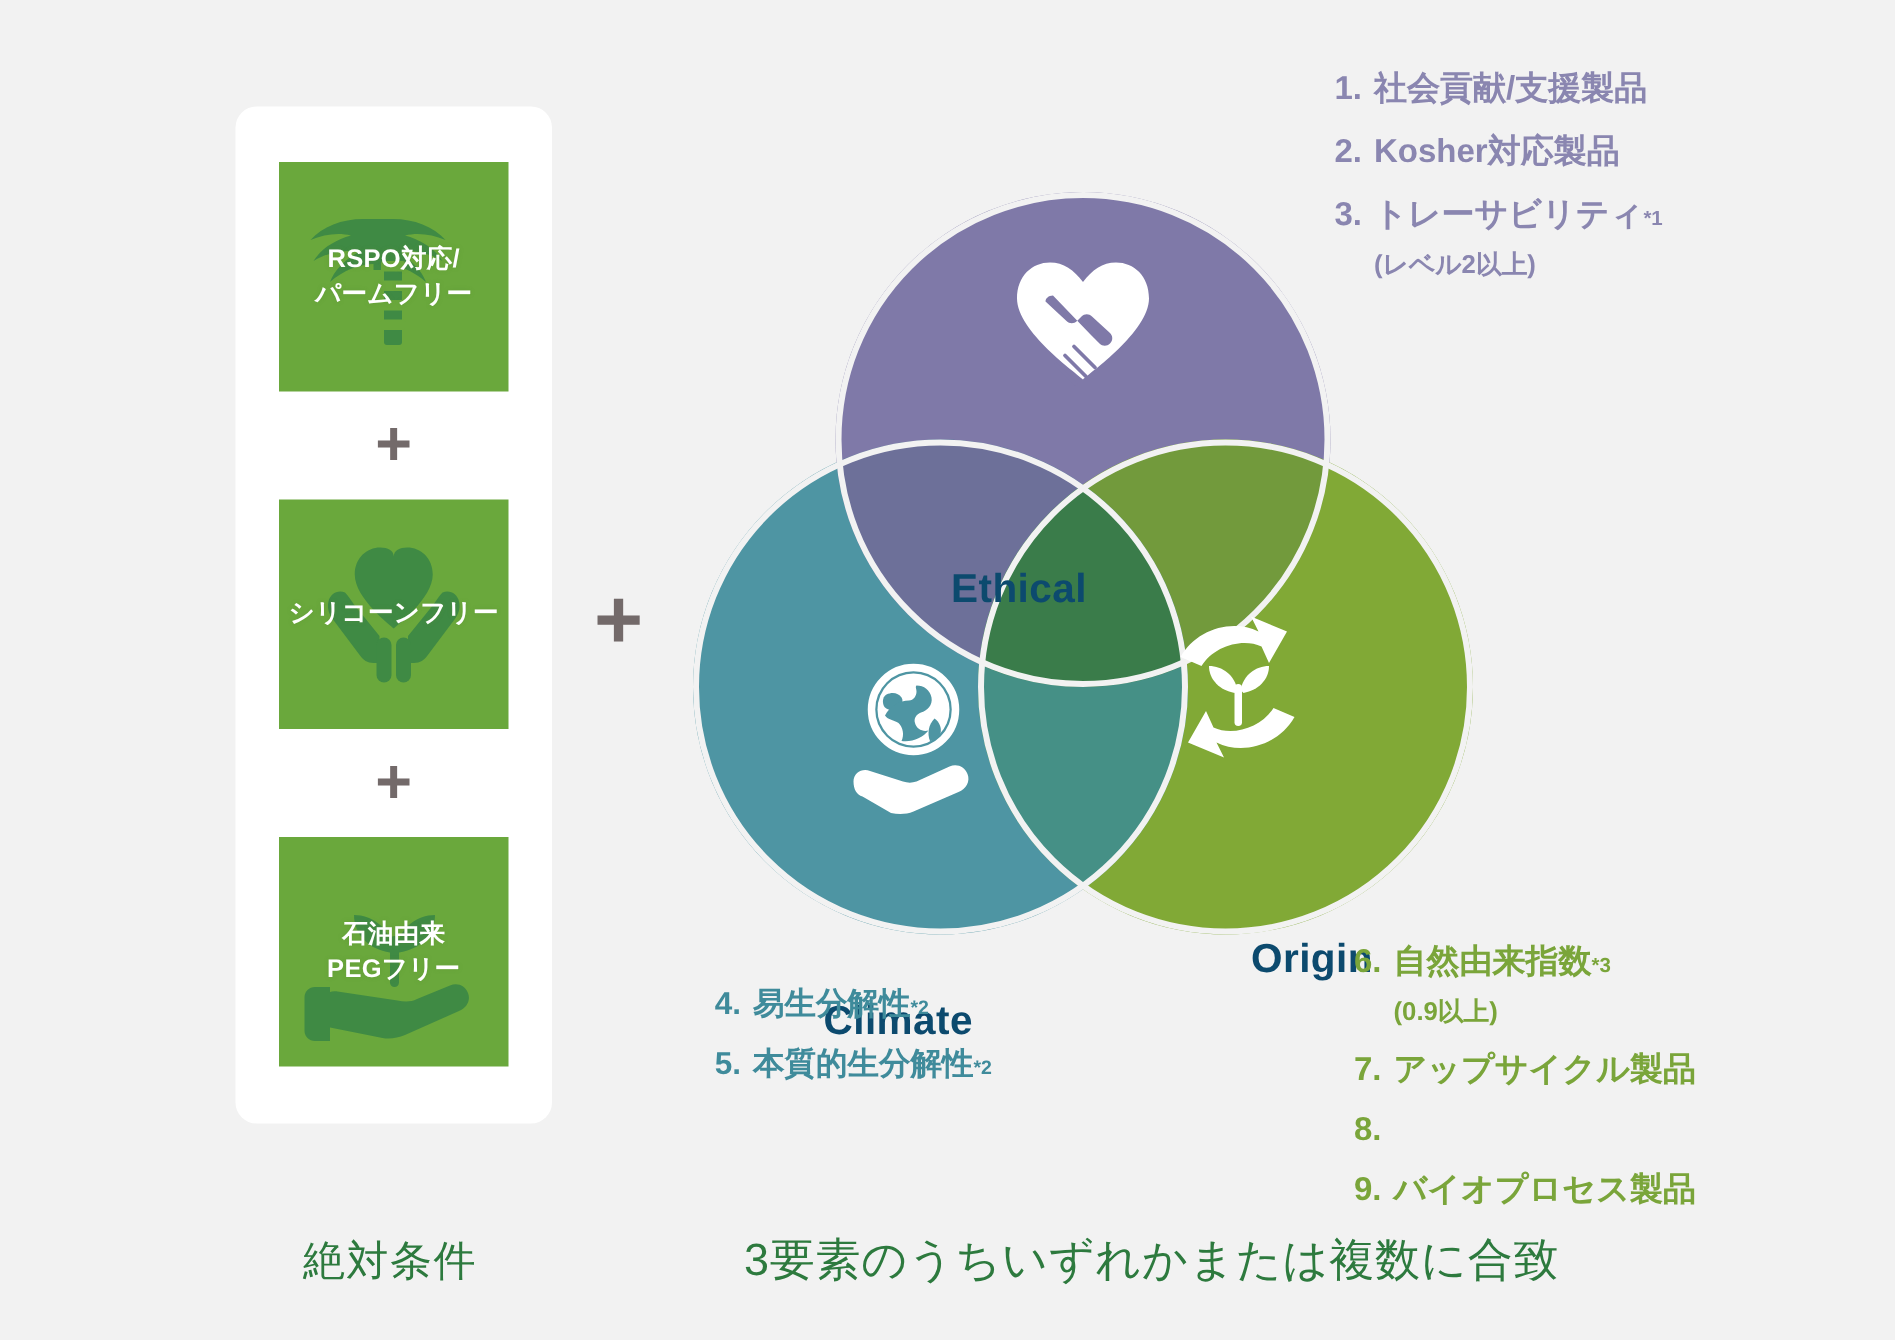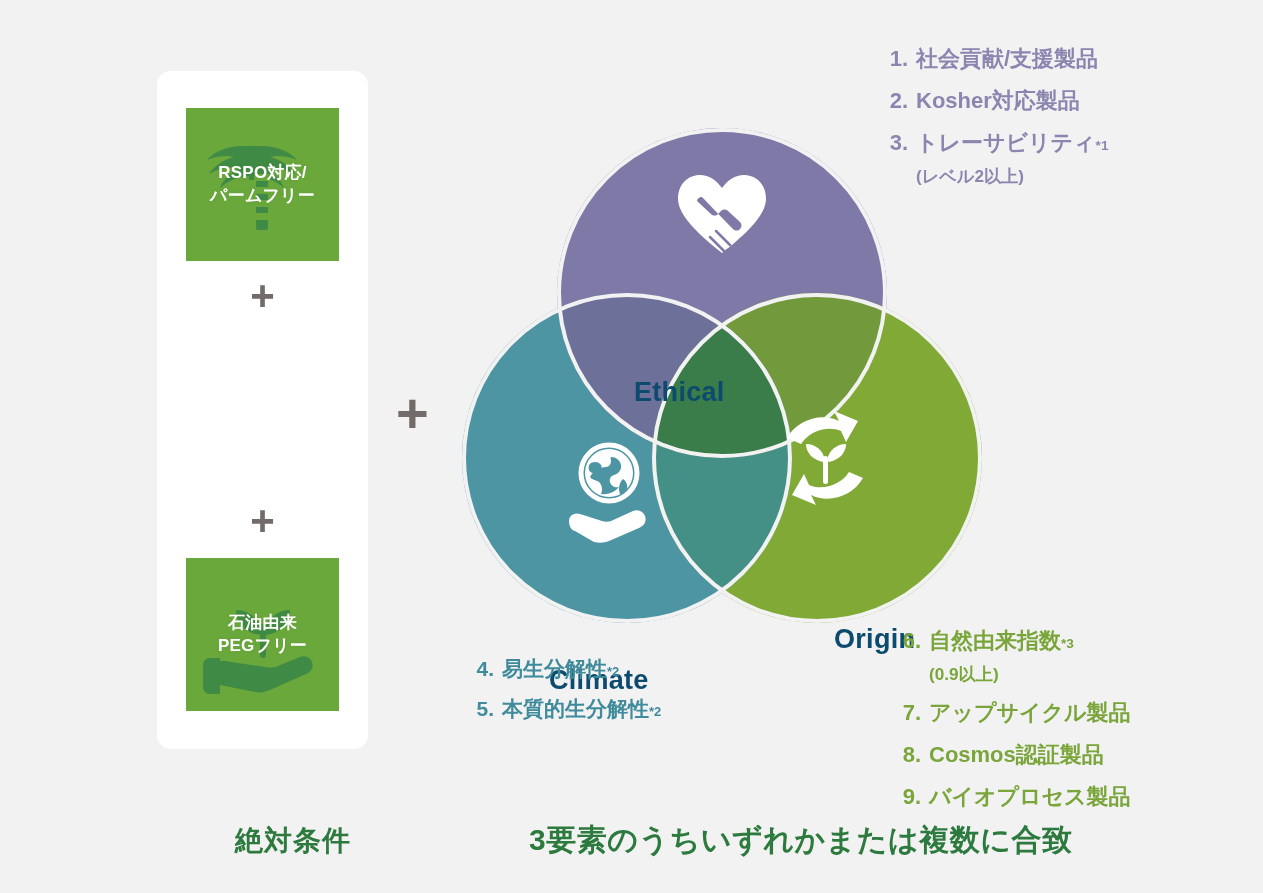--- a/index.html
+++ b/index.html
@@ -67,21 +67,21 @@
   .list-climate .list-row{margin-bottom:12px;}
   .list-climate .list-num{width:26px;margin-right:8px;}
 
   .list-origin{left:893px;top:626px;color:#7aa53a;font-size:22px;font-weight:700;}
   .list-origin .list-row{margin-bottom:12px;}
   .list-origin .list-num{width:28px;margin-right:8px;}
   .list-origin .note{margin:-6px 0 12px 36px;}
 
   
   .caption{
-    position:absolute;color:#2d7a3e;font-weight:700;white-space:nowrap;margin-left:33px;
+    position:absolute;color:#2d7a3e;font-weight:400;white-space:nowrap;
   }
   .cap-left{left:202px;top:822px;font-size:28px;letter-spacing:1px;}
   .cap-right{left:496px;top:820px;font-size:30px;letter-spacing:.5px;}
 </style>
 </head>
 <body>
 
 <div class="stage">
 
   <div class="left-card">
@@ -98,20 +98,34 @@
         </g>
       </svg>
       <div class="tile-label">
         <span>RSPO対応/</span><br>
         <span>パームフリー</span>
       </div>
     </div>
 
     <div class="plus-sm plus-sm-1">+</div>
 
+    <div class="tile tile-2">
+      <svg viewBox="0 0 153 153">
+        <g fill="#3f8a44">
+          <path d="M76.5 86c-2-2-26-20-26-36 0-11 8-18 17-18 5 0 9 2 9 6 0-4 4-6 9-6 9 0 17 7 17 18 0 16-24 34-26 36z"></path>
+          <path d="M44 62c-5-2-10 1-11 6-1 4 0 8 3 12l18 24c2 3 5 5 9 5h4v-18l-17-21c-2-3-4-6-6-8z"></path>
+          <path d="M109 62c5-2 10 1 11 6 1 4 0 8-3 12l-18 24c-2 3-5 5-9 5h-4v-18l17-21c2-3 4-6 6-8z"></path>
+          <rect x="65" y="92" width="10" height="30" rx="5"></rect>
+          <rect x="78" y="92" width="10" height="30" rx="5"></rect>
+        </g>
+      </svg>
+      <div class="tile-label">
+        <span>シリコーンフリー</span>
+      </div>
+    </div>
 
     <div class="plus-sm plus-sm-2">+</div>
 
     <div class="tile tile-3">
       <svg viewBox="0 0 153 153">
         <g fill="#3f8a44">
           <path d="M76 74c-3-14-14-22-26-22 0 13 10 23 24 25z"></path>
           <path d="M78 74c3-14 14-22 26-22 0 13-10 23-24 25z"></path>
           <rect x="74" y="66" width="6" height="34" rx="3"></rect>
           <path d="M28 112c0-6 5-10 11-9l40 6c5 1 9 1 13-1l22-9c5-2 10 0 12 5 2 5-1 10-6 12l-36 16c-5 2-10 3-15 2l-35-7c-4-1-6-4-6-8z"></path>
@@ -242,21 +256,20 @@
       <span class="list-text">自然由来指数</span>
         <span class="sup">*3</span>
     </div>
     <div class="note sub-note">(0.9以上)</div>
     <div class="list-row">
       <span class="list-num">7.</span>
       <span class="list-text">アップサイクル製品</span>
     </div>
     <div class="list-row">
       <span class="list-num">8.</span>
-      <span class="list-text">Cosmos認証製品</span>
     </div>
     <div class="list-row">
       <span class="list-num">9.</span>
       <span class="list-text">バイオプロセス製品</span>
     </div>
   </div>
 
   <div class="caption cap-left">絶対条件</div>
   <div class="caption cap-right">3要素のうちいずれかまたは複数に合致</div>
 

